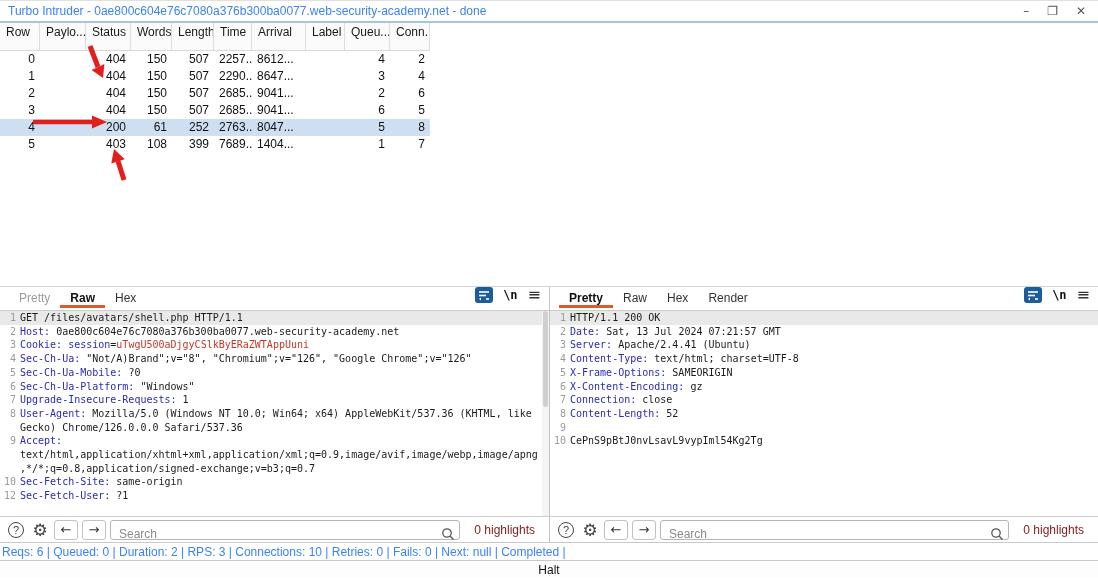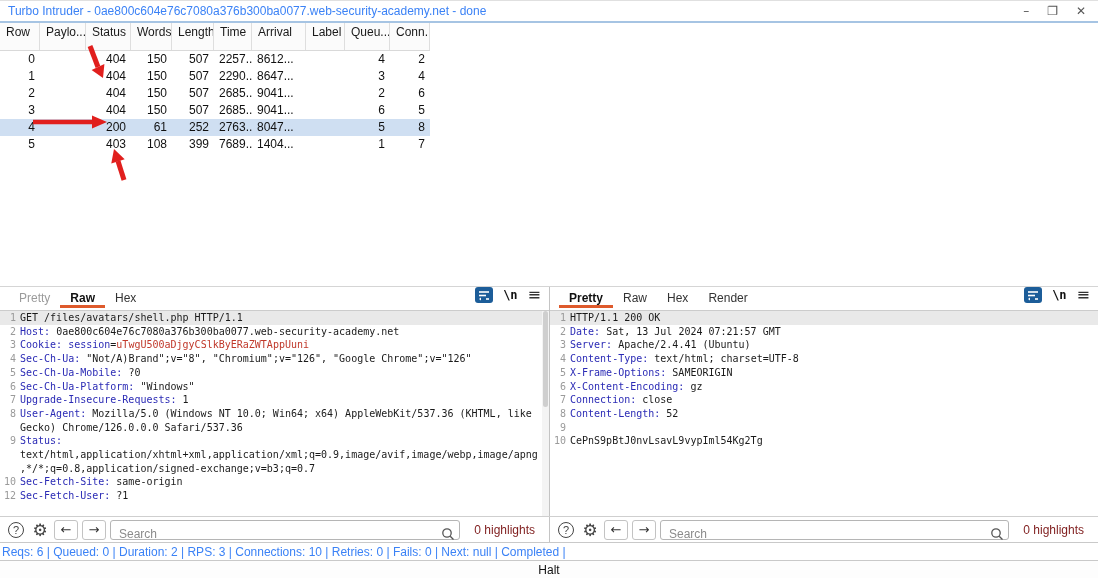--- a/index.html
+++ b/index.html
@@ -232,21 +232,21 @@
             <div class="eline">
               <span class="gut">7</span>
               <div class="lct"><span class="seg-h">Upgrade-Insecure-Requests:</span><span class="seg-p"> 1</span></div>
             </div>
             <div class="eline">
               <span class="gut">8</span>
               <div class="lct"><span class="seg-h">User-Agent:</span><span class="seg-p"> Mozilla/5.0 (Windows NT 10.0; Win64; x64) AppleWebKit/537.36 (KHTML, like Gecko) Chrome/126.0.0.0 Safari/537.36</span></div>
             </div>
             <div class="eline">
               <span class="gut">9</span>
-              <div class="lct"><span class="seg-h">Status:</span><span class="seg-p"> text/html,application/xhtml+xml,application/xml;q=0.9,image/avif,image/webp,image/apng,*/*;q=0.8,application/signed-exchange;v=b3;q=0.7</span></div>
+              <div class="lct"><span class="seg-h">Accept:</span><span class="seg-p"> text/html,application/xhtml+xml,application/xml;q=0.9,image/avif,image/webp,image/apng,*/*;q=0.8,application/signed-exchange;v=b3;q=0.7</span></div>
             </div>
             <div class="eline">
               <span class="gut">10</span>
               <div class="lct"><span class="seg-h">Sec-Fetch-Site:</span><span class="seg-p"> same-origin</span></div>
             </div>
             <div class="eline">
               <span class="gut">12</span>
               <div class="lct"><span class="seg-h">Sec-Fetch-User:</span><span class="seg-p"> ?1</span></div>
             </div>
           </div>

